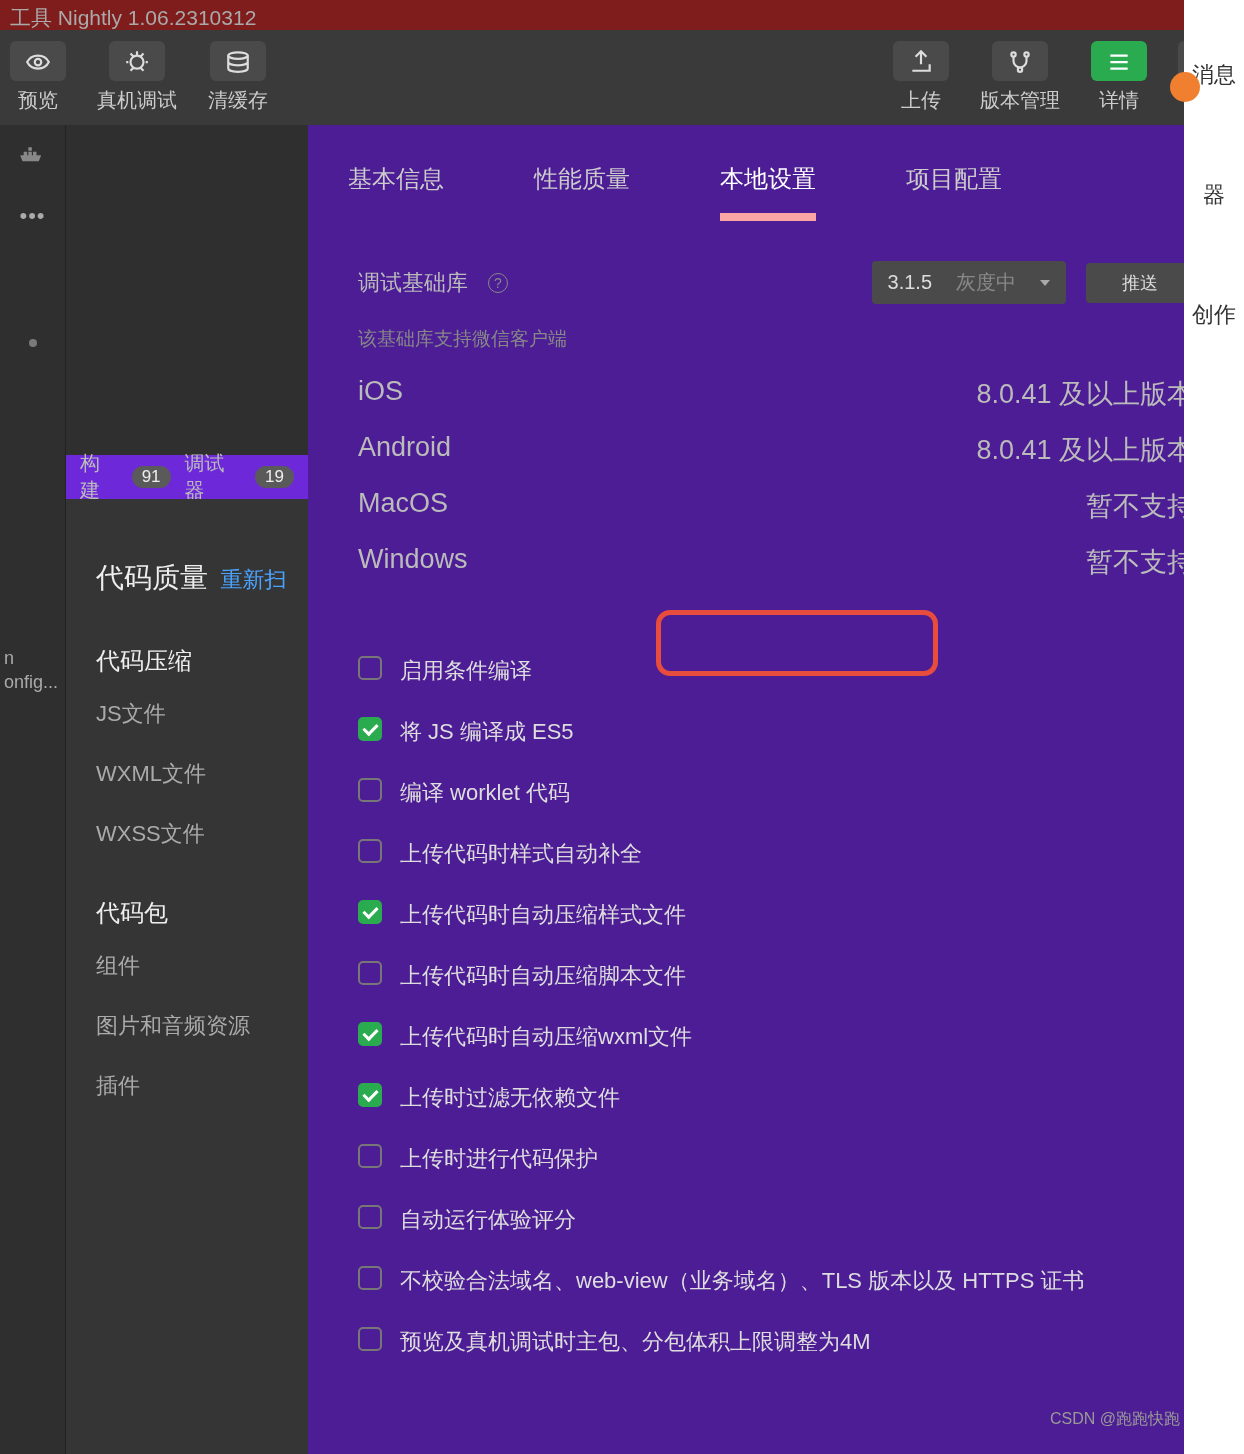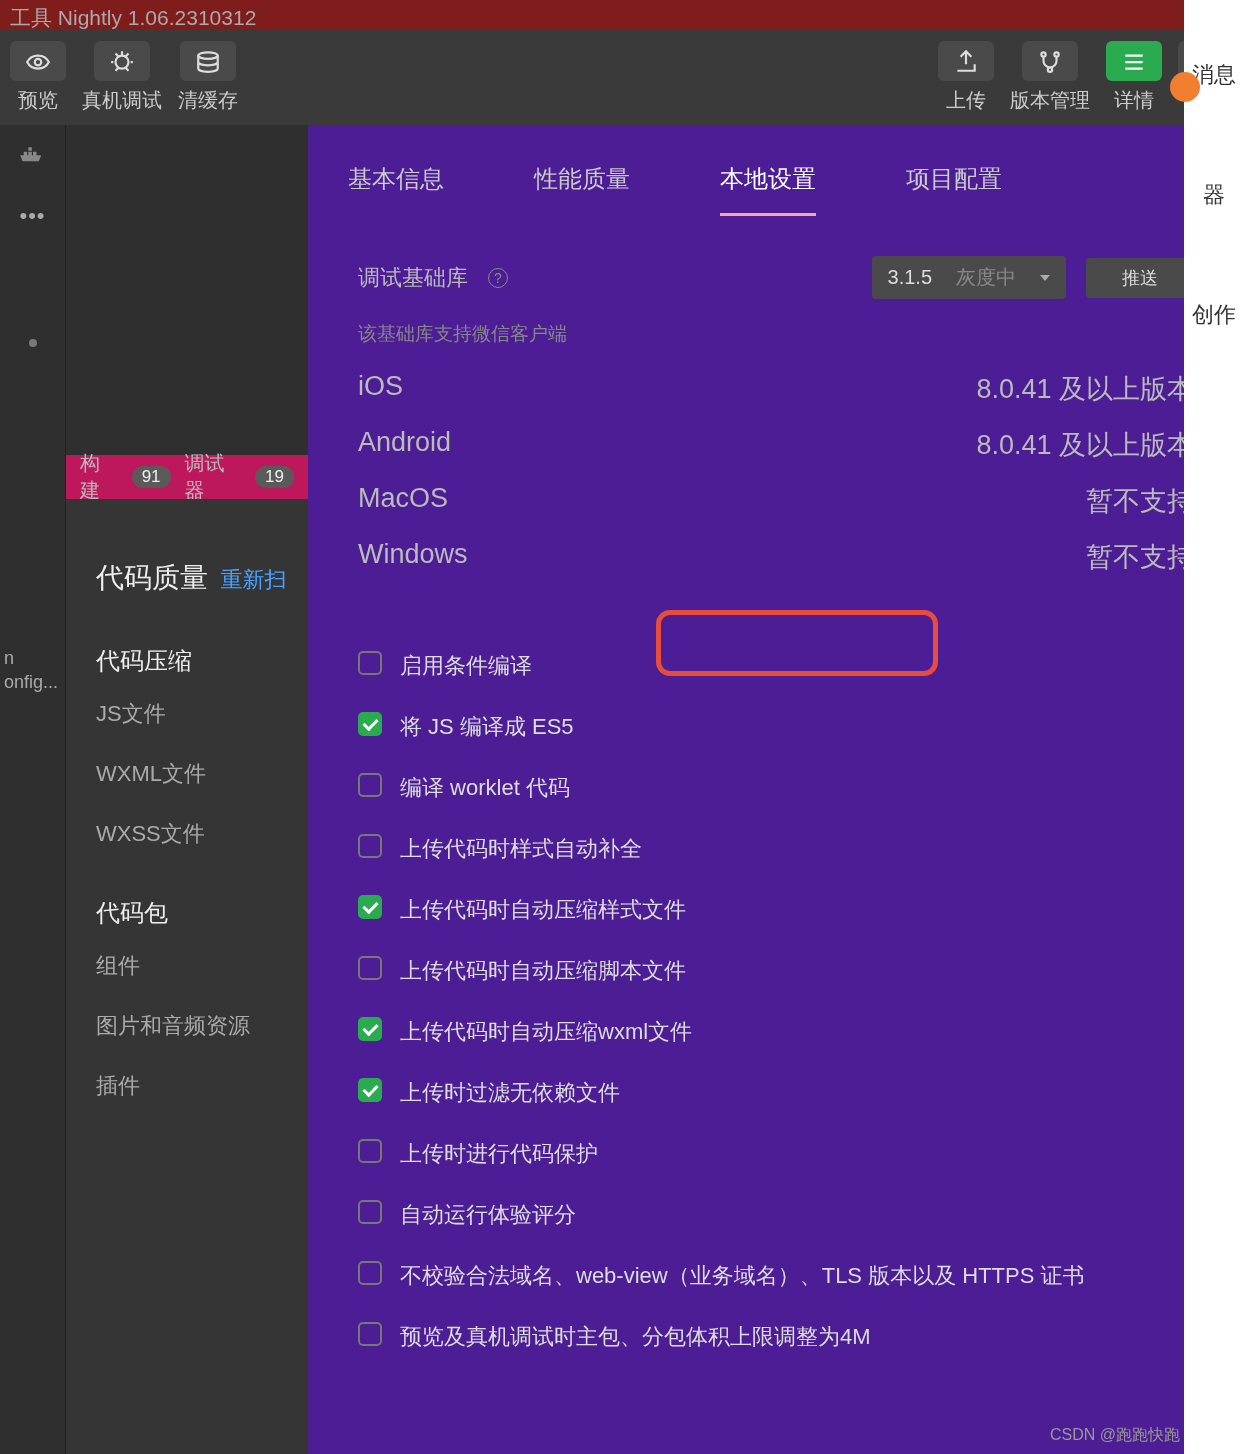--- a/index.html
+++ b/index.html
@@ -10,51 +10,51 @@
   color: #ccc;
   overflow: hidden;
   position: relative;
 }
 .titlebar { height: 30px; padding: 4px 10px; color: #aaa; font-size: 21px; background: #7f1d1d; }
 .toolbar {
   height: 95px; background: #3a3a3a;
   display: flex; justify-content: space-between; align-items: center;
   padding: 0 10px;
 }
-.tb-group { display: flex; gap: 16px; }
+.tb-group { display: flex; gap: 31px; }
 .tb-btn { display: flex; flex-direction: column; align-items: center; gap: 6px; color: #ccc; font-size: 20px; cursor: pointer; }
 .tb-icon {
   width: 56px; height: 40px; border-radius: 6px; background: #4a4a4a;
   display: flex; align-items: center; justify-content: center;
 }
 .tb-icon.green { background: #2bab4f; }
 .tb-icon svg { width: 26px; height: 26px; stroke: #ddd; fill: none; stroke-width: 2; }
 .tb-icon.green svg { stroke: #fff; }
 .main { display: flex; height: calc(100% - 125px); }
 .far-left {
   width: 66px; background: #2f2f2f; border-right: 1px solid #222;
   display: flex; flex-direction: column; align-items: center; padding-top: 18px; gap: 40px;
 }
 .far-left .ship { width: 28px; height: 20px; }
 .far-left .dots { color: #aaa; font-size: 22px; letter-spacing: 1px; }
 .far-left .dot { width: 8px; height: 8px; border-radius: 50%; background: #7a7a7a; margin-top: 70px; }
 .far-left .txt { color: #aaa; font-size: 18px; margin-top: auto; margin-bottom: 760px; text-align: left; width: 100%; padding-left: 4px; line-height: 1.3; overflow: hidden; }
 .mid-col { width: 242px; background: #2f2f2f; display: flex; flex-direction: column; }
 .mid-spacer { flex: 0 0 330px; }
-.mid-tabs { height: 44px; background: #be185d; display: flex; align-items: center; gap: 14px; padding: 0 14px; font-size: 20px; color: #bbb; }
+.mid-tabs { height: 44px; background: #6d28d9; display: flex; align-items: center; gap: 14px; padding: 0 14px; font-size: 20px; color: #bbb; }
 .badge { background: #5a5a5a; border-radius: 12px; padding: 1px 10px; font-size: 17px; color: #eee; }
 .settings-side { background: #353535; flex: 1; padding: 60px 0 0 30px; color: #ccc; }
 .settings-side h2 { font-size: 28px; color: #eee; font-weight: 500; display: inline; }
 .settings-side .rescan { color: #4aa3ff; font-size: 22px; margin-left: 8px; }
 .sec-title { font-size: 24px; color: #eee; margin: 48px 0 22px; font-weight: 500; }
 .sec-item { font-size: 22px; color: #aaa; margin: 0 0 30px; cursor: pointer; }
 .content { flex: 1; background: #4c1d95; position: relative; }
 .tabs2 { display: flex; gap: 90px; padding: 38px 40px 0; font-size: 24px; color: #ccc; }
 .tabs2 .tab { padding-bottom: 18px; cursor: pointer; }
-.tabs2 .tab.active { color: #fff; border-bottom: 3px solid #fca5a5; }
+.tabs2 .tab.active { color: #fff; border-bottom: 8px solid #fca5a5; }
 .section { padding: 40px 50px; }
 .row { display: flex; align-items: center; gap: 20px; margin-bottom: 18px; }
 .label { font-size: 22px; color: #bbb; }
 .help { width: 20px; height: 20px; border: 1.5px solid #888; border-radius: 50%; display: inline-flex; align-items: center; justify-content: center; font-size: 14px; color: #888; }
 .select {
   background: #4a4a4a; border-radius: 4px; padding: 8px 16px; color: #ddd; font-size: 20px;
   display: inline-flex; align-items: center; gap: 24px; cursor: pointer; margin-left: 40px;
 }
 .select .gray { color: #888; }
 .select .caret { width: 0; height: 0; border-left: 5px solid transparent; border-right: 5px solid transparent; border-top: 6px solid #aaa; }
@@ -74,21 +74,21 @@
   position: absolute; border: 5px solid #e74c3c; border-radius: 14px;
   left: 348px; top: 485px; width: 282px; height: 66px; pointer-events: none;
 }
 .right-strip {
   position: absolute; right: 0; top: 0; width: 60px; height: 100%;
   background: #fff; color: #333; font-size: 22px; padding-top: 60px;
   display: flex; flex-direction: column; align-items: center; gap: 90px;
 }
 .right-strip .orange { width: 30px; height: 30px; background: #f08030; border-radius: 50%; position: absolute; top: 72px; left: -14px; }
 .right-strip div { writing-mode: horizontal-tb; }
-.watermark { position: absolute; right: 64px; bottom: 8px; color: #9a9a96; font-size: 16px; }
+.watermark { position: absolute; right: 64px; bottom: 24px; color: #9a9a96; font-size: 16px; }
 </style>
 </head>
 <body>
 
 <div class="titlebar">工具 Nightly 1.06.2310312</div>
 
 <div class="toolbar">
   <div class="tb-group" id="tb-left">
       <div class="tb-btn">
         <div class="tb-icon ">

